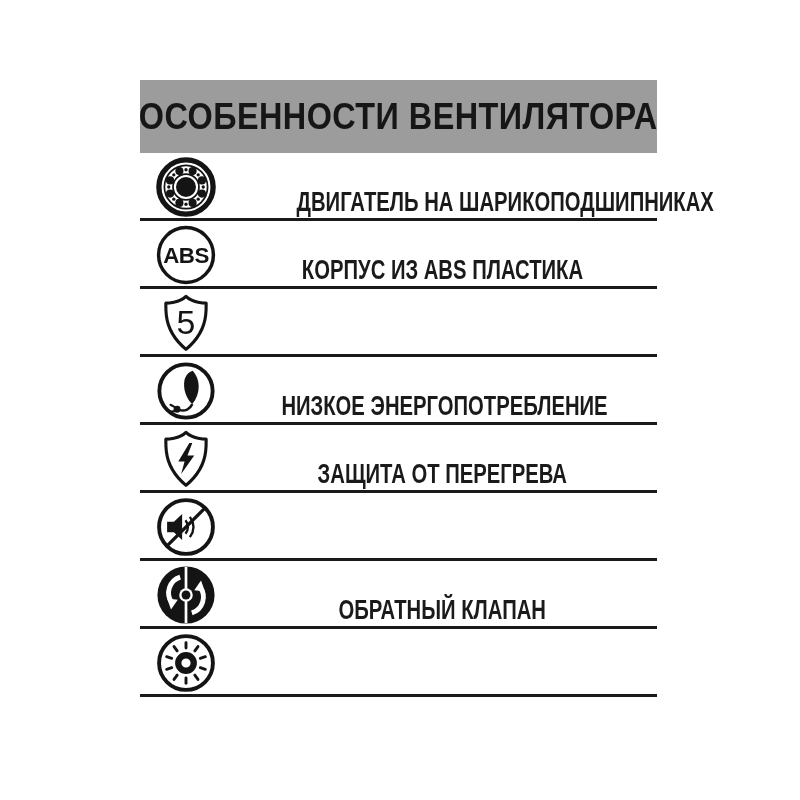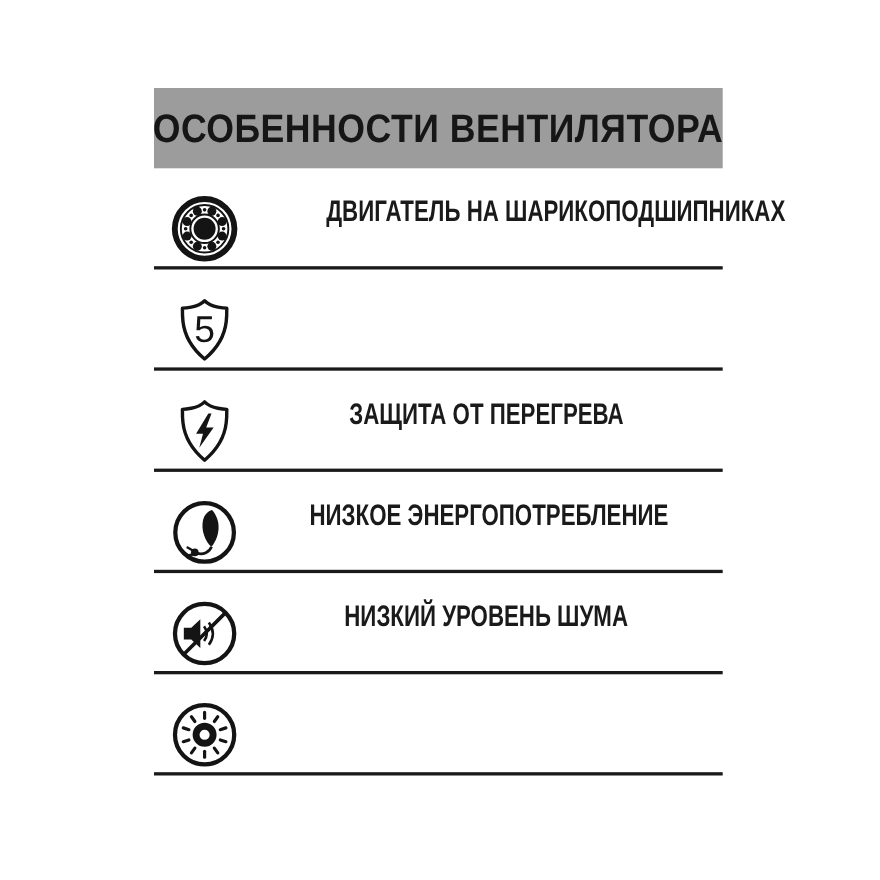--- a/index.html
+++ b/index.html
@@ -14,21 +14,21 @@
     display:flex; align-items:center; justify-content:center;
   }
   .header-title {
     display:inline-block; white-space:nowrap;
     font-size:36px; font-weight:bold; color:#161616;
     transform:scaleX(0.90); letter-spacing:0.5px;
   }
   .row {
     height:68px; box-sizing:border-box;
     border-bottom:3px solid #1a1a1a;
-    display:flex; align-items:flex-start;margin-top:24px;
+    display:flex; align-items:flex-end;
   }
   .icon {
     width:62px; height:62px; margin-left:15px; flex:0 0 auto;
     display:flex; align-items:center; justify-content:center;
   }
   .icon svg { width:62px; height:62px; display:block; }
   .label-wrap { flex:1; text-align:center; padding-left:10px; }
   .label {
     display:inline-block; white-space:nowrap;
     font-size:27px; font-weight:bold; color:#1a1a1a;
@@ -70,66 +70,89 @@
           <circle class="fill" cx="19.41" cy="44.59" r="1.7"></circle>
         <circle class="fill" cx="32" cy="49.8" r="1.7"></circle>
           <circle class="fill" cx="44.59" cy="44.59" r="1.7"></circle>
         <circle class="ink" cx="32" cy="32" r="13.4" stroke-width="1.8"></circle>
         <circle class="fill" cx="32" cy="32" r="10.3"></circle>
       </svg>
     </span>
     <span class="label-wrap"><span class="label">ДВИГАТЕЛЬ НА ШАРИКОПОДШИПНИКАХ</span></span>
   </div>
 
+  <div class="row">
+    <span class="icon">
+      <svg viewBox="0 0 64 64">
+        <circle class="ink" cx="32" cy="32" r="28.3" stroke-width="3.6"></circle>
+        <text x="32" y="40.5" text-anchor="middle" font-size="23" font-weight="600" letter-spacing="-0.5" fill="#141414">ABS</text>
+      </svg>
+    </span>
+    <span class="label-wrap"><span class="label">КОРПУС ИЗ ABS ПЛАСТИКА</span></span>
+  </div>
 
   <div class="row">
     <span class="icon">
       <svg viewBox="0 0 64 64">
         <path class="ink" stroke-width="3.2" stroke-linejoin="round" d="M32 4.5 C29 7.5 24.5 9.5 19.5 10.5 C16 11.2 13 11.5 11.2 11.5 C11.2 13 11 18 11.7 24 C12.7 33 16.2 46 32 59.2 C47.8 46 51.3 33 52.3 24 C53 18 52.8 13 52.8 11.5 C51 11.5 48 11.2 44.5 10.5 C39.5 9.5 35 7.5 32 4.5 Z"></path>
         <text x="32" y="43.5" text-anchor="middle" font-size="35" font-weight="400" fill="#141414">5</text>
       </svg>
     </span>
-  </div>
-
-  <div class="row">
-    <span class="icon">
-      <svg viewBox="0 0 64 64">
-        <path class="ink" stroke-width="3.2" stroke-linejoin="round" d="M32 4.5 C29 7.5 24.5 9.5 19.5 10.5 C16 11.2 13 11.5 11.2 11.5 C11.2 13 11 18 11.7 24 C12.7 33 16.2 46 32 59.2 C47.8 46 51.3 33 52.3 24 C53 18 52.8 13 52.8 11.5 C51 11.5 48 11.2 44.5 10.5 C39.5 9.5 35 7.5 32 4.5 Z"></path>
-        <polygon class="fill" points="35.5,15.5 24,34.5 30.5,34.5 27,47.5 40.5,28.5 33.5,28.5 38.5,15.5"></polygon>
-      </svg>
-    </span>
-    <span class="label-wrap"><span class="label">ЗАЩИТА ОТ ПЕРЕГРЕВА</span></span>
   </div>
 
   <div class="row">
     <span class="icon">
       <svg viewBox="0 0 64 64">
         <circle class="ink" cx="32" cy="32" r="27.5" stroke-width="4"></circle>
         <path class="fill" d="M39 11 C47 20 47.5 34 38.5 45.5 C32.5 40.5 28.5 30 30.5 20.5 C32 15 35 12.3 39 11 Z"></path>
         <path class="ink" stroke-width="2.6" d="M38.5 45.5 C36.5 50.5 31 53.5 24.5 51.5"></path>
         <circle class="fill" cx="22.8" cy="50.8" r="3.6"></circle>
         <path class="ink" stroke-width="2.2" stroke-linecap="round" d="M20.5 48.7 L16 46.2 M20.3 52.8 L15.3 53.6"></path>
       </svg>
     </span>
     <span class="label-wrap"><span class="label">НИЗКОЕ ЭНЕРГОПОТРЕБЛЕНИЕ</span></span>
   </div>
 
   <div class="row">
     <span class="icon">
       <svg viewBox="0 0 64 64">
+        <path class="ink" stroke-width="3.2" stroke-linejoin="round" d="M32 4.5 C29 7.5 24.5 9.5 19.5 10.5 C16 11.2 13 11.5 11.2 11.5 C11.2 13 11 18 11.7 24 C12.7 33 16.2 46 32 59.2 C47.8 46 51.3 33 52.3 24 C53 18 52.8 13 52.8 11.5 C51 11.5 48 11.2 44.5 10.5 C39.5 9.5 35 7.5 32 4.5 Z"></path>
+        <polygon class="fill" points="35.5,15.5 24,34.5 30.5,34.5 27,47.5 40.5,28.5 33.5,28.5 38.5,15.5"></polygon>
+      </svg>
+    </span>
+    <span class="label-wrap"><span class="label">ЗАЩИТА ОТ ПЕРЕГРЕВА</span></span>
+  </div>
+
+  <div class="row">
+    <span class="icon">
+      <svg viewBox="0 0 64 64">
         <circle class="ink" cx="32" cy="32" r="27.8" stroke-width="4"></circle>
         <path class="fill" d="M12.5 26.5 H19.5 L28 18.5 V45.5 L19.5 37.5 H12.5 Z"></path>
         <path class="ink" stroke-width="2.4" d="M31.5 25 Q36.5 32 31.5 39"></path>
         <path class="ink" stroke-width="2.4" d="M36 21.5 Q43.5 32 36 42.5"></path>
         <path class="ink" stroke-width="3.4" stroke-linecap="round" d="M13.5 50.5 L50.5 13.5"></path>
       </svg>
     </span>
-    <span class="label-wrap"><span class="label">НИЗКИЙ УРОВЕНЬ ШУМА</span></span>
   </div>
 
+  <div class="row">
+    <span class="icon">
+      <svg viewBox="0 0 64 64">
+        <circle class="fill" cx="32" cy="32" r="29.5"></circle>
+        <rect class="wfill" x="30.6" y="3" width="2.8" height="58"></rect>
+        <path class="wink" stroke-width="5" d="M26 13.5 A17 17 0 0 0 17.5 40"></path>
+        <polygon class="wfill" points="12.5,35.5 23.5,37 16.5,47"></polygon>
+        <path class="wink" stroke-width="5" d="M38 50.5 A17 17 0 0 0 46.5 24"></path>
+        <polygon class="wfill" points="51.5,28.5 40.5,27 47.5,17"></polygon>
+        <circle class="wfill" cx="32" cy="32" r="7"></circle>
+        <circle class="fill" cx="32" cy="32" r="4.6"></circle>
+      </svg>
+    </span>
+    <span class="label-wrap"><span class="label">ОБРАТНЫЙ КЛАПАН</span></span>
+  </div>
 
   <div class="row">
     <span class="icon">
       <svg viewBox="0 0 64 64">
         <circle class="ink" cx="32" cy="32" r="27.8" stroke-width="4"></circle>
         <circle class="ink" cx="32" cy="32" r="8" stroke-width="6.5"></circle>
         <g class="ink" stroke-width="3" stroke-linecap="round">
           <line x1="46.74" y1="27.21" x2="51.97" y2="25.51"></line>
           <line x1="41.11" y1="19.46" x2="44.35" y2="15.01"></line>
           <line x1="32" y1="16.5" x2="32" y2="11"></line>

